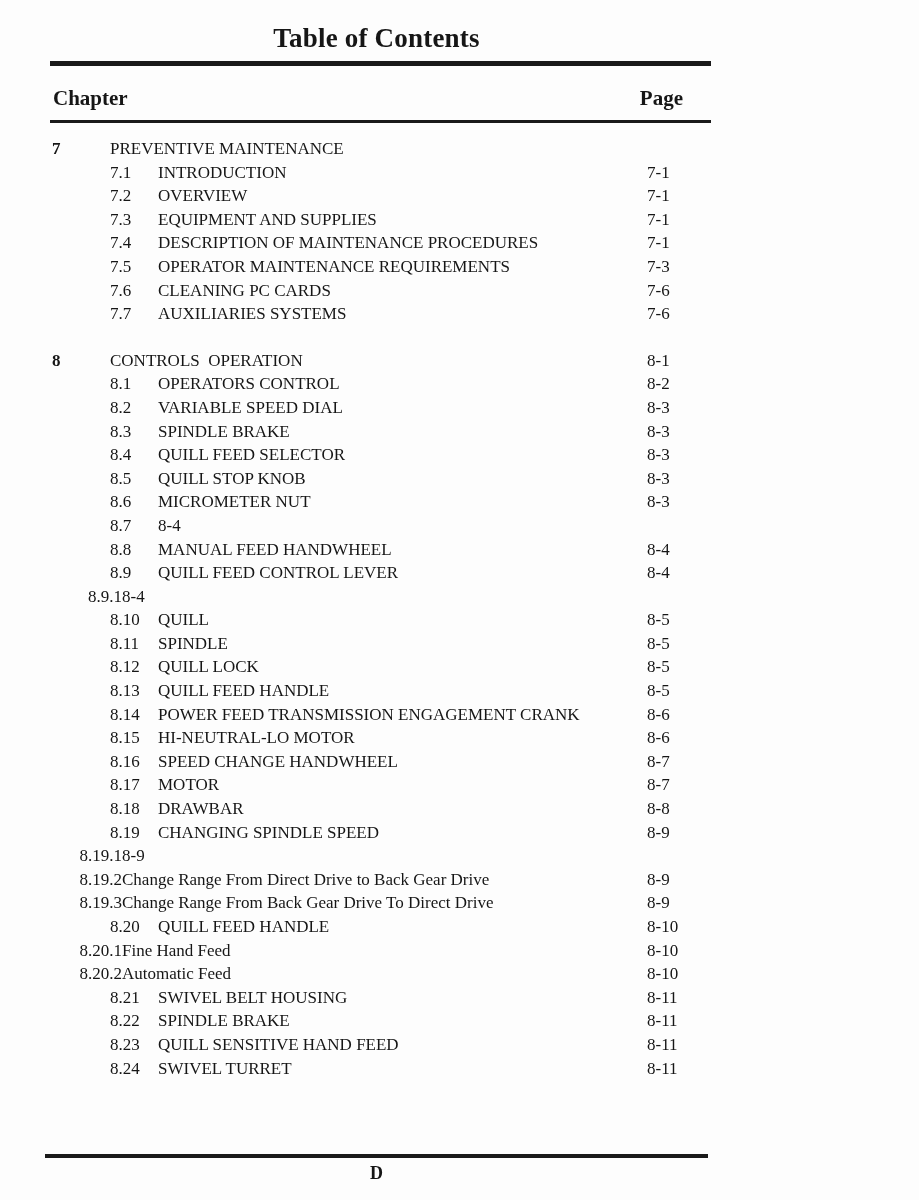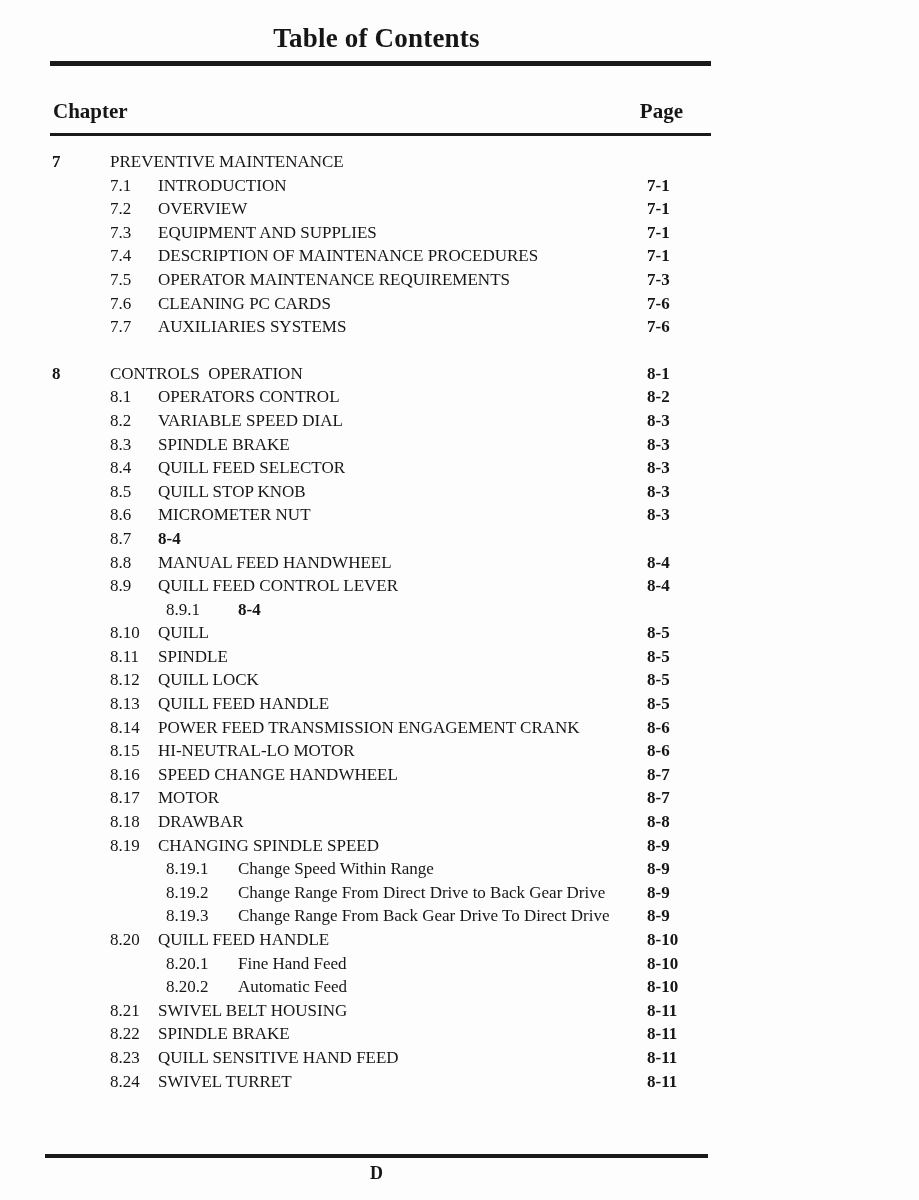--- a/index.html
+++ b/index.html
@@ -23,45 +23,45 @@
     letter-spacing: 0.2px;
   }
   .rule { background: #1a1a1a; }
   .rule.thick { height: 5px; margin: 5px 42px 0 50px; }
   .rule.thin  { height: 3px; margin: 9px 42px 0 50px; }
   .colhead {
     display: flex;
     justify-content: space-between;
     align-items: baseline;
     margin: 0 42px 0 50px;
-    padding-top: 32px;
+    padding-top: 19px;
     font-size: 21px;
     line-height: 26px;
     font-weight: bold;
   }
   .colhead .chapter-hd { margin-left: 3px; }
   .colhead .page-hd { margin-right: 28px; }
   .toc-body {
     margin: 0 42px 0 50px;
     padding-top: 14px;
     font-size: 17px;
   }
   .chapter-group + .chapter-group { margin-top: 23px; }
   .row {
     display: flex;
     line-height: 23.6px;
     align-items: baseline;
   }
   .row .num { flex: none; white-space: pre; }
   .row .ttl { flex: 1 1 auto; white-space: pre; overflow: hidden; }
-  .row .pg  { flex: none; width: 64px; font-weight: bold; }
+  .row .pg  { flex: none; width: 64px; font-weight: normal; }
   .row.lvl1 .num { margin-left: 2px;  width: 58px; font-weight: bold; }
   .row.lvl1 .ttl { font-weight: normal; }
   .row.lvl2 .num { margin-left: 60px;  width: 48px; }
-  .row.lvl3 .num { margin-left: 116px; width: 72px; }
+  .row.lvl3 .num { width: 72px; text-align: right; }
   .footer-rule {
     position: absolute;
     left: 45px; right: 45px; top: 1154px;
     height: 4px;
     background: #1a1a1a;
   }
   .footer-label {
     position: absolute;
     top: 1161px; left: 0;
     width: 100%;
@@ -229,21 +229,20 @@
           <span class="ttl">DRAWBAR</span>
           <span class="pg">8-8</span>
         </div>
         <div class="row lvl2">
           <span class="num">8.19</span>
           <span class="ttl">CHANGING SPINDLE SPEED</span>
           <span class="pg">8-9</span>
         </div>
         <div class="row lvl3">
           <span class="num">8.19.1</span>
-          <span class="ttl">Change Speed Within Range</span>
           <span class="pg">8-9</span>
         </div>
         <div class="row lvl3">
           <span class="num">8.19.2</span>
           <span class="ttl">Change Range From Direct Drive to Back Gear Drive</span>
           <span class="pg">8-9</span>
         </div>
         <div class="row lvl3">
           <span class="num">8.19.3</span>
           <span class="ttl">Change Range From Back Gear Drive To Direct Drive</span>

